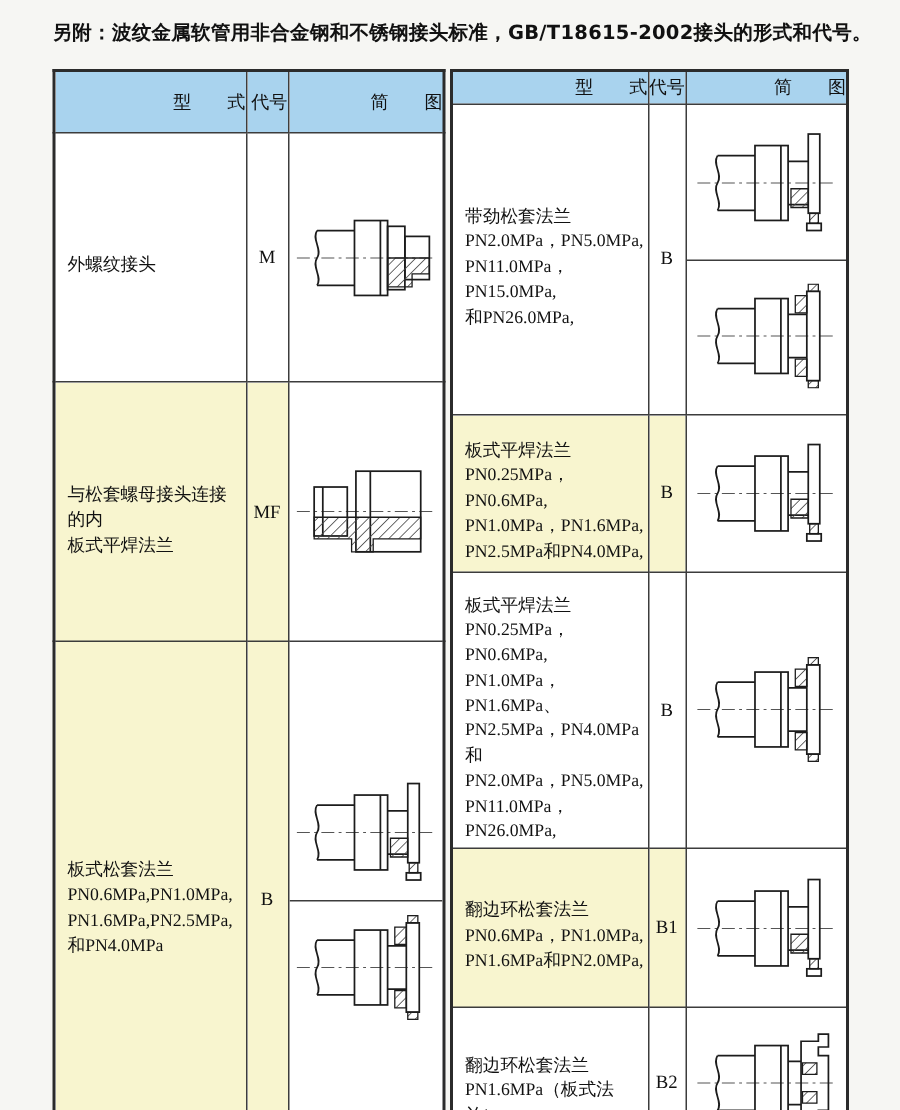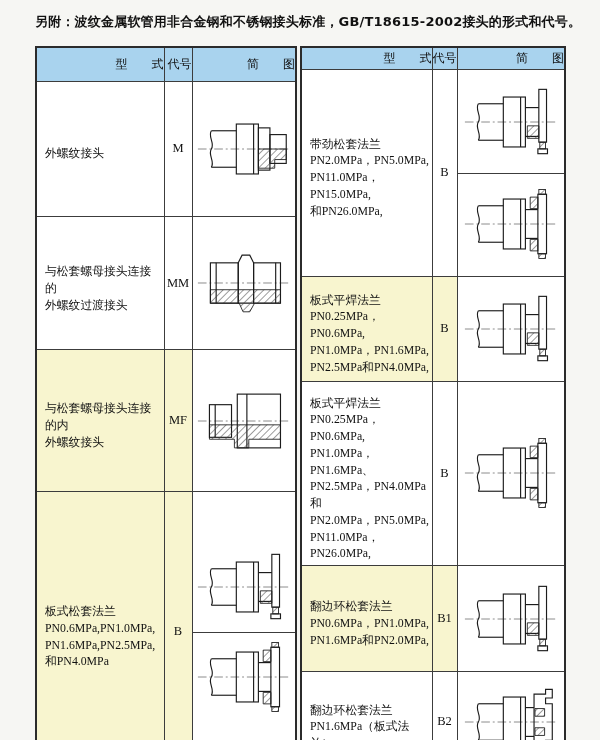--- a/index.html
+++ b/index.html
@@ -135,33 +135,23 @@
     </tr>
     <tr style="height:87px">
       <td class="t">外螺纹接头</td>
       <td class="c">M</td>
       <td class="d">
         <svg class="dg" width="96" height="70" viewBox="0 0 100 72">
               <use href="#d-m"></use>
             </svg>
           </td>
     </tr>
-    <tr style="height:86px">
-      <td class="t">与松套螺母接头连接的
-外螺纹过渡接头</td>
-      <td class="c">MM</td>
-      <td class="d">
-        <svg class="dg" width="96" height="70" viewBox="0 0 100 72">
-              <use href="#d-mm"></use>
-            </svg>
-          </td>
-    </tr>
     <tr style="height:91px">
       <td class="t y">与松套螺母接头连接的内
-外螺纹接头</td>
+板式平焊法兰</td>
       <td class="c y">MF</td>
       <td class="d">
         <svg class="dg" width="96" height="70" viewBox="0 0 100 72">
               <use href="#d-mf"></use>
             </svg>
           </td>
     </tr>
     <tr style="height:181px">
       <td class="t y">板式松套法兰
 PN0.6MPa,PN1.0MPa,

